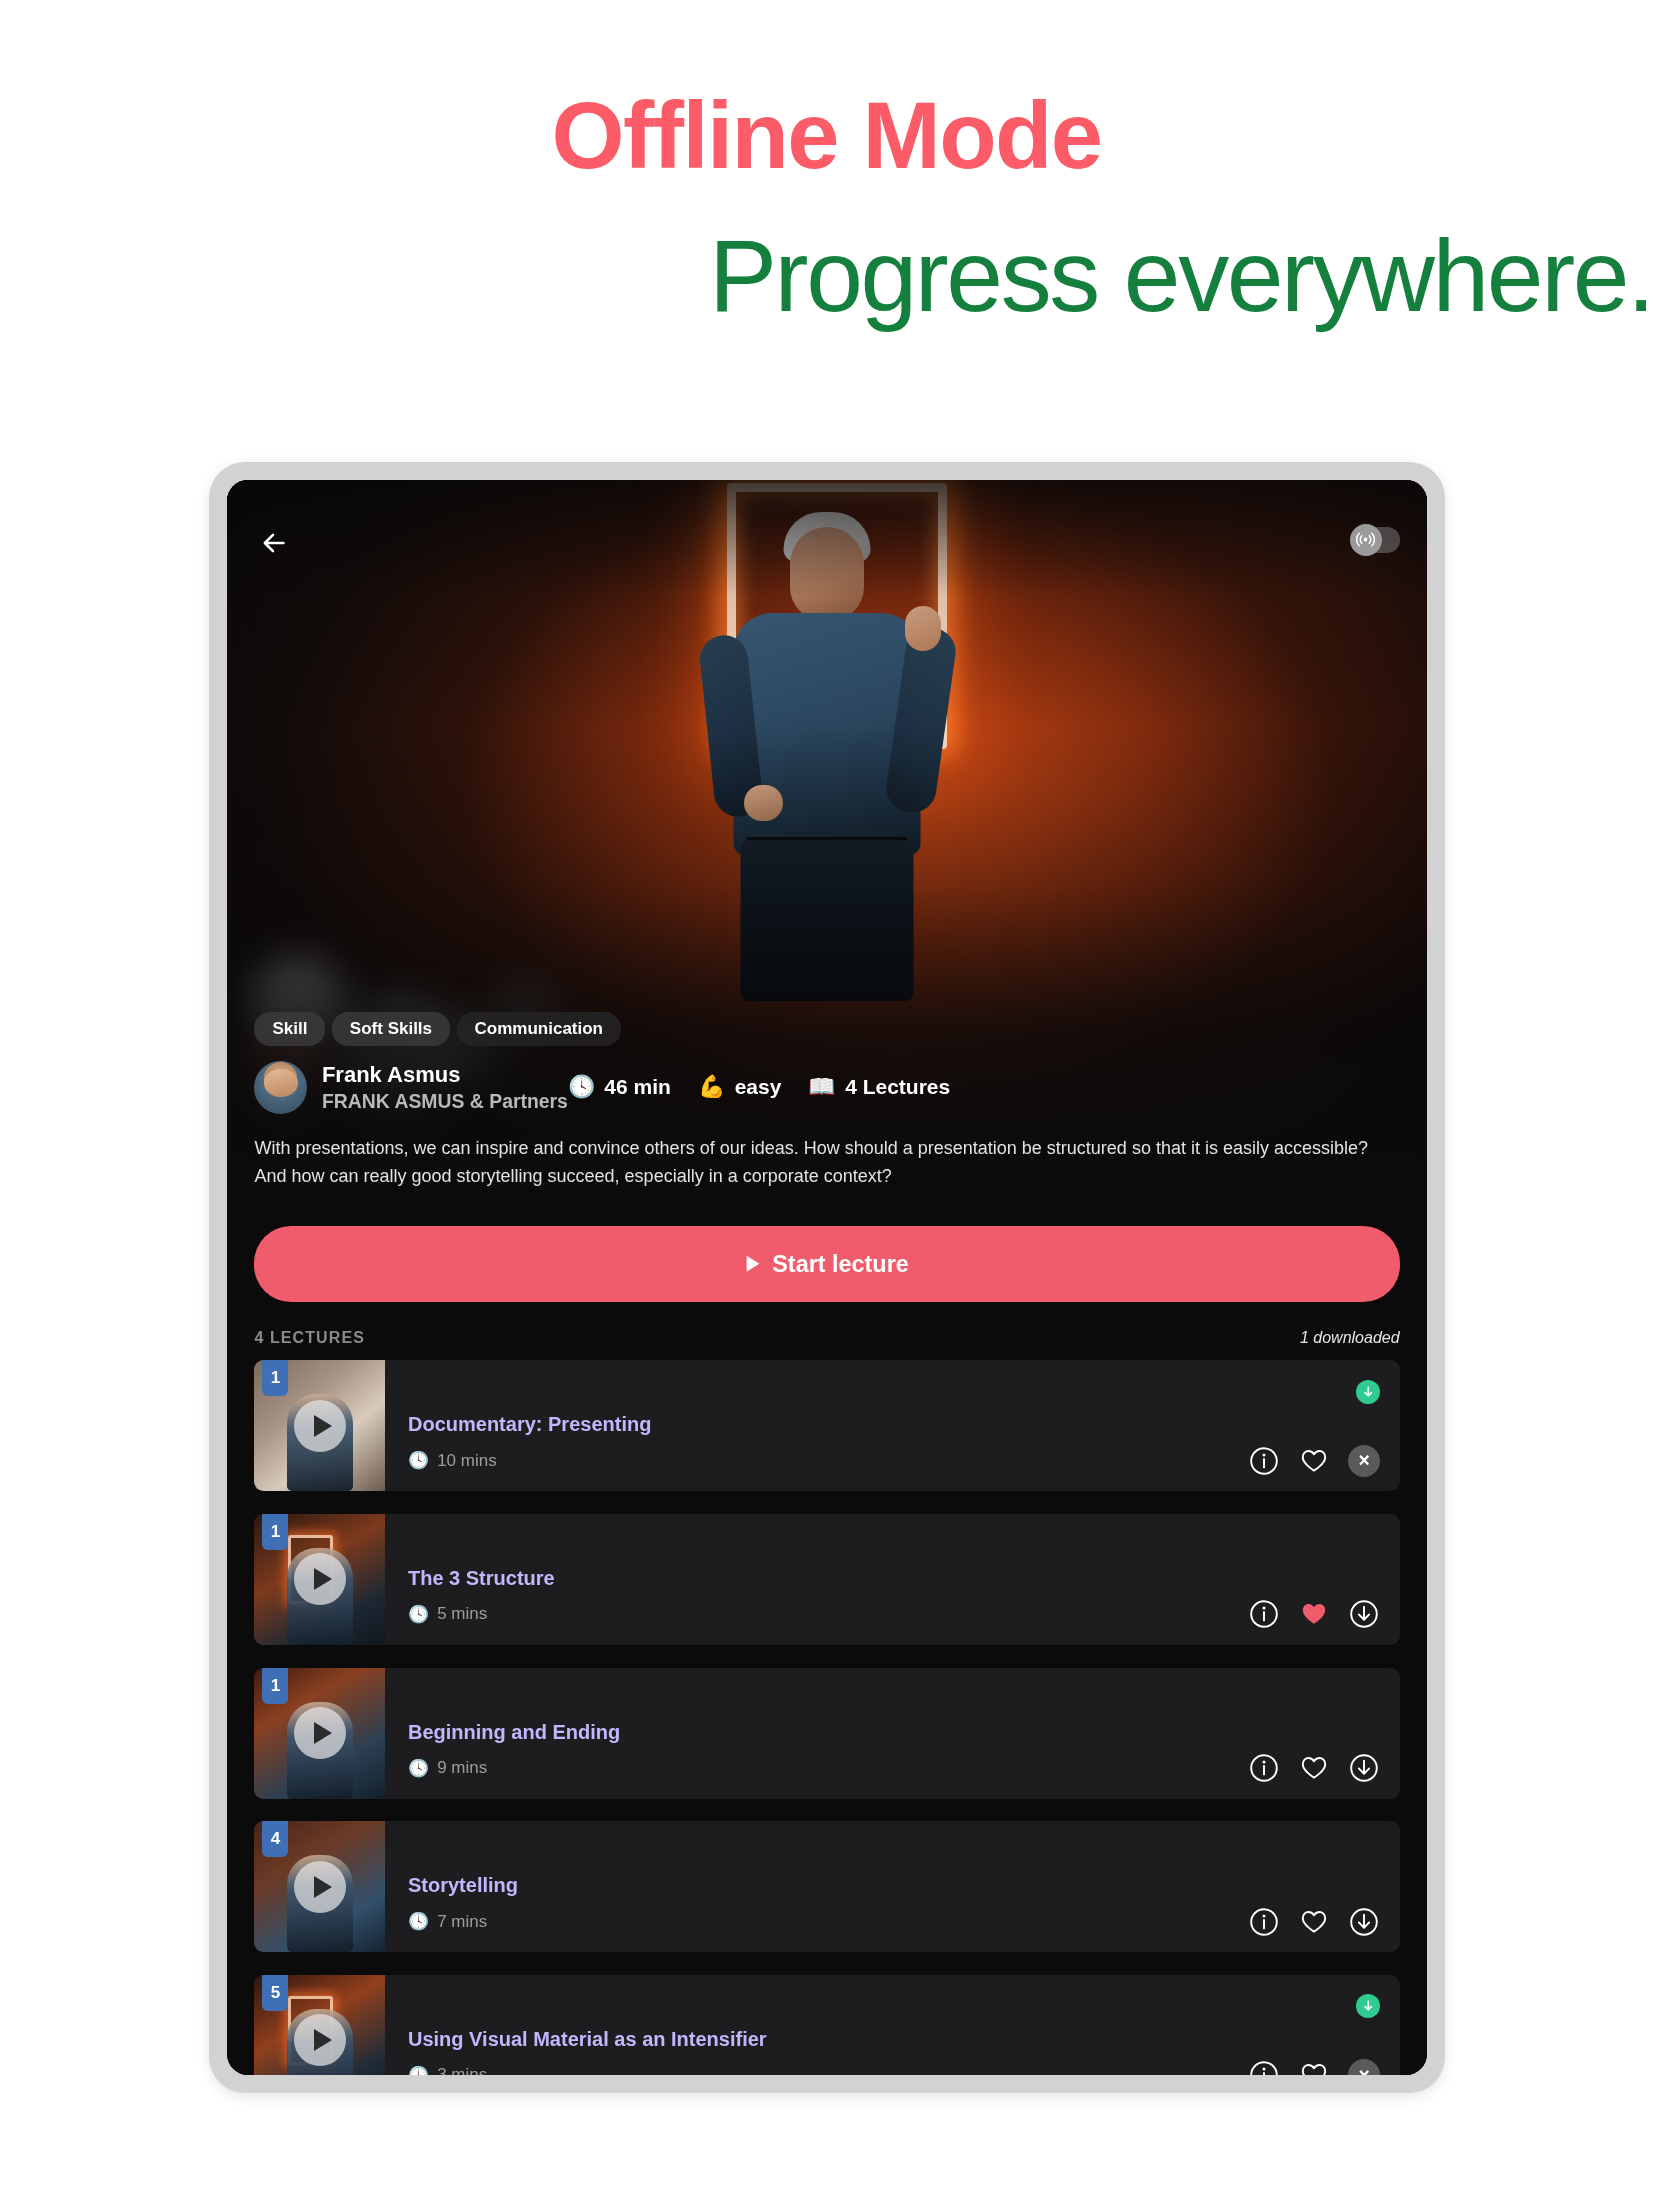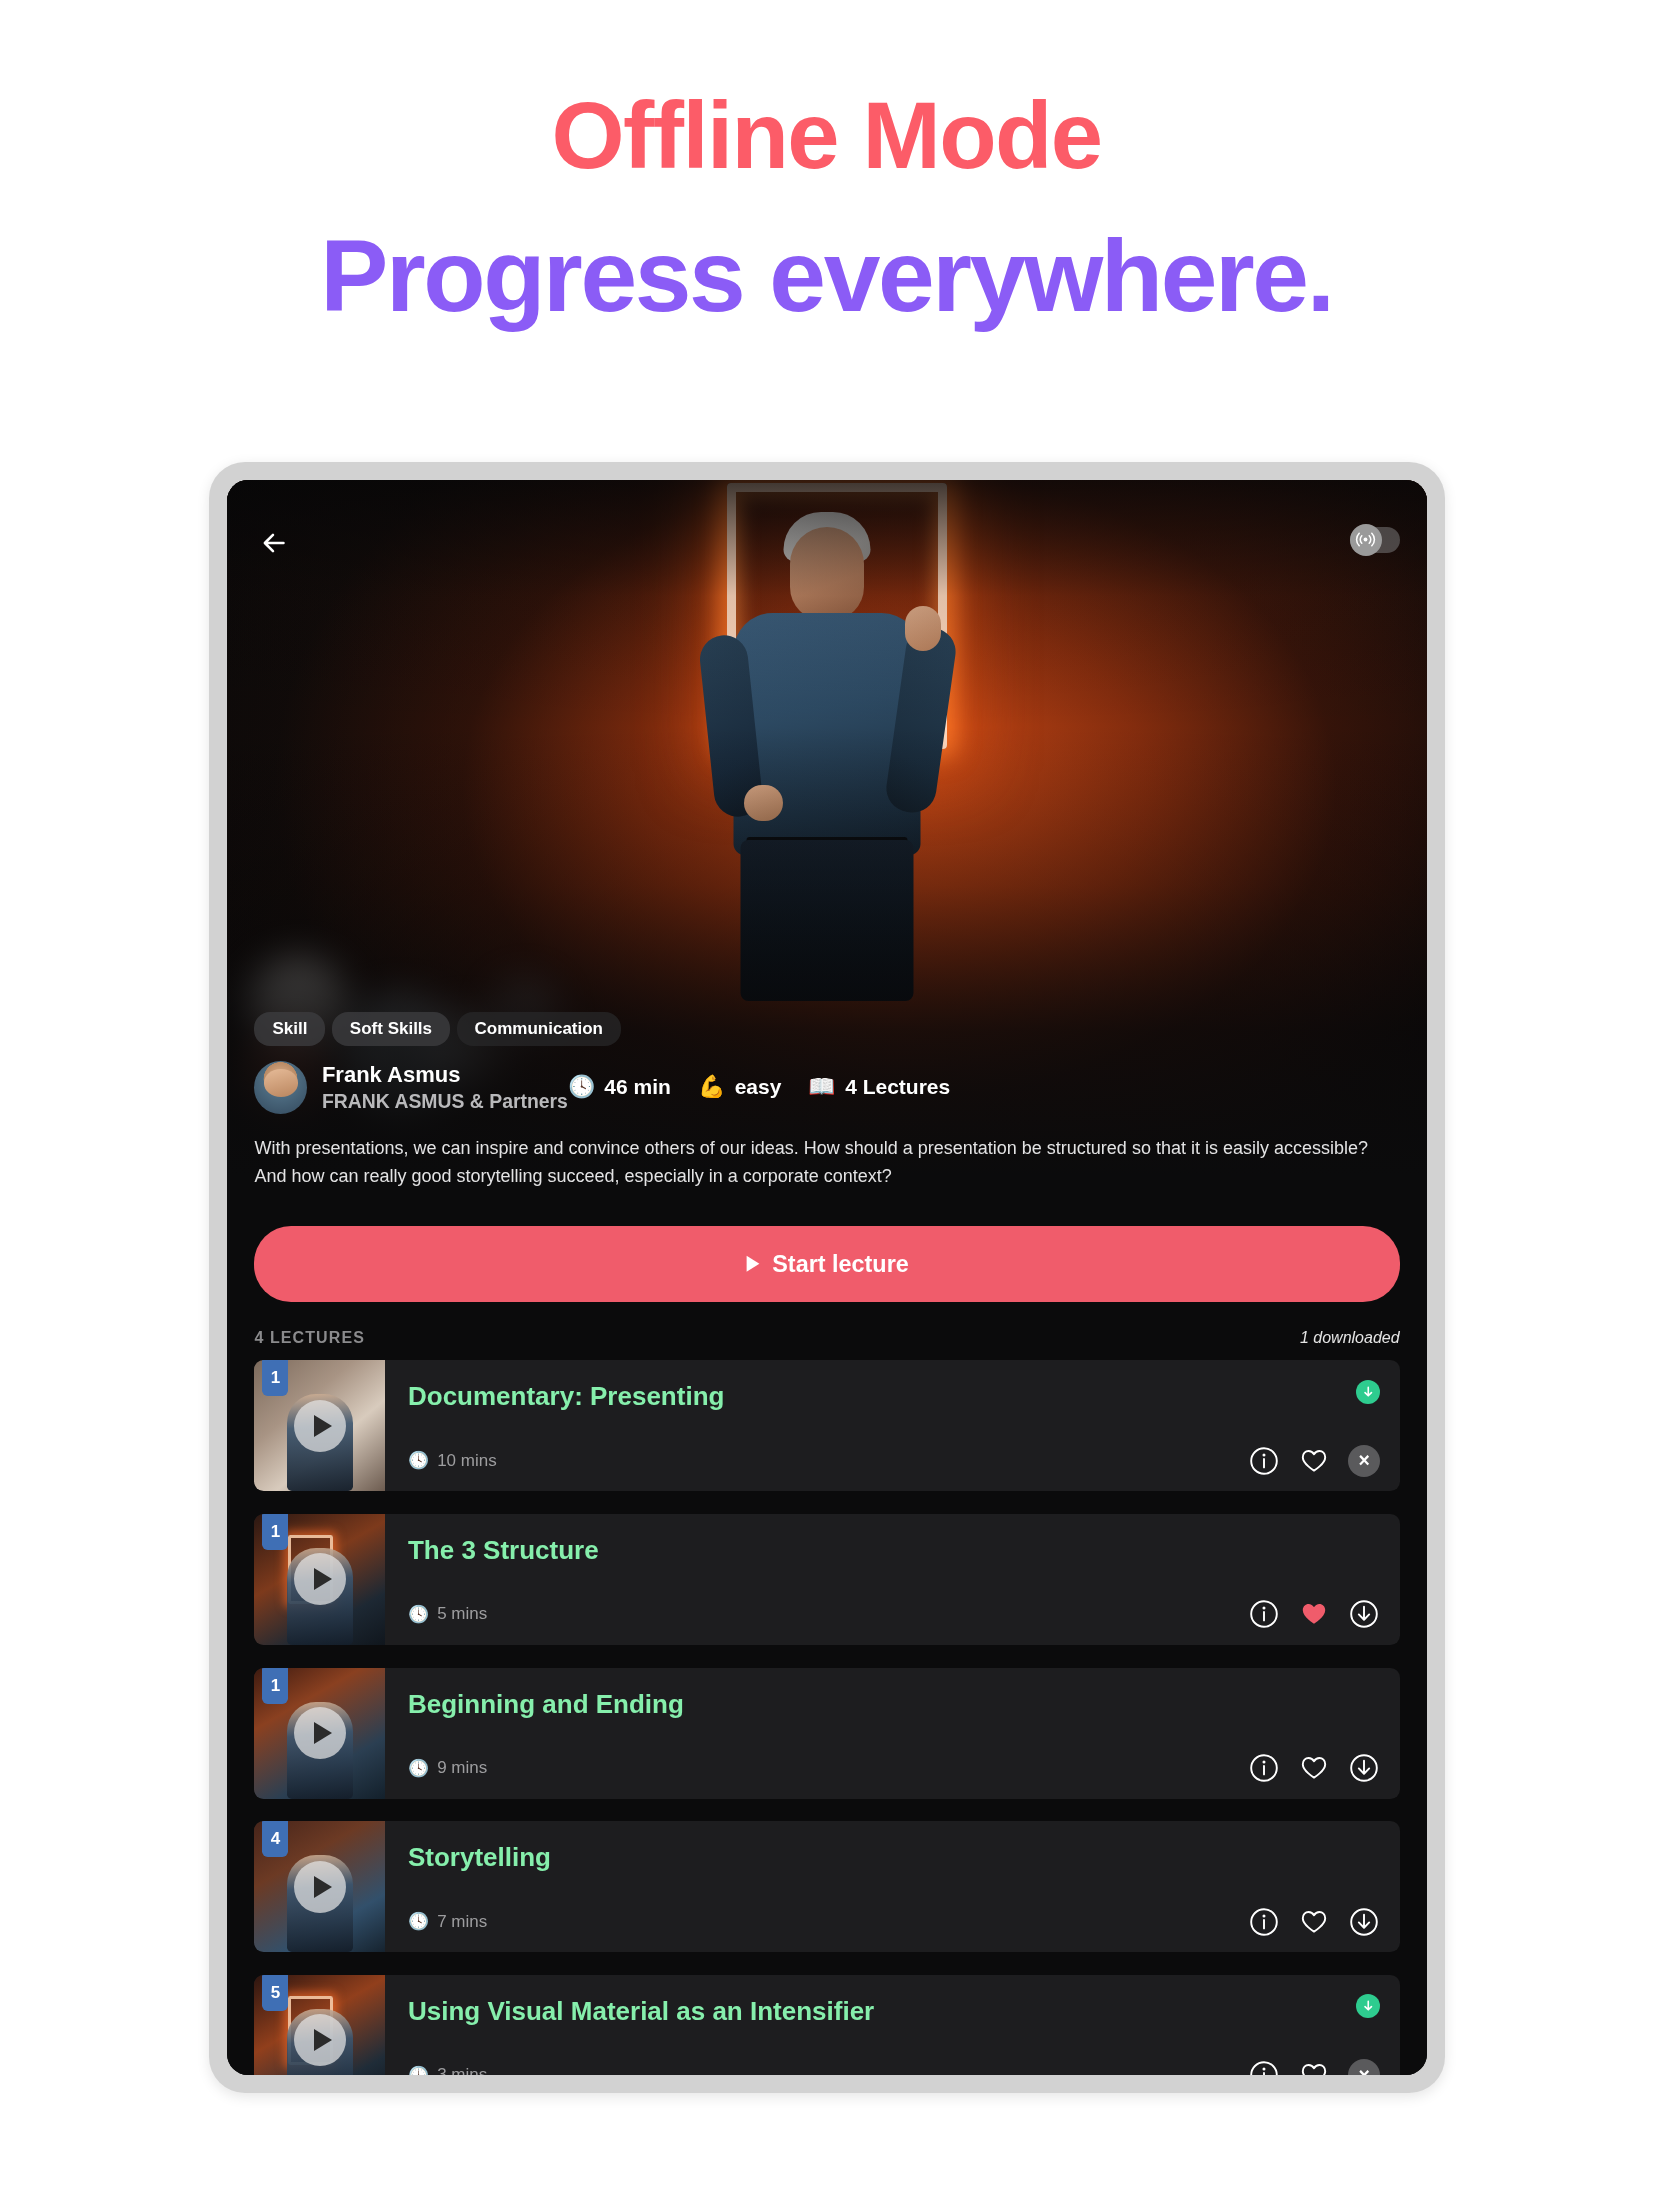--- a/index.html
+++ b/index.html
@@ -11,22 +11,22 @@
   }
   .page { position: relative; width: 1653px; height: 2205px; background: #fff; }
 
   
   .headline-wrap { position: absolute; top: 89px; left: 0; width: 1653px; text-align: center; }
   .headline-1 {
     font-size: 94px; font-weight: 700; letter-spacing: -1.6px;
     color: #FC5C68; line-height: 1.0;
   }
   .headline-2 {
-    font-size: 102px; font-weight: 700; letter-spacing: -2.4px;
-    color: #8b5cf6; line-height: 1.0; margin-top: 42px;
+    font-size: 102px; font-weight: 400; letter-spacing: -2.4px;
+    color: #15803d; line-height: 1.0; margin-top: 42px; text-align: right;
   }
 
   
   .tablet {
     position: absolute; left: 209px; top: 462px;
     width: 1236px; height: 1631px;
     background: #d2d2d2;
     border-radius: 36px;
     padding: 18px;
     box-shadow: 0 3.2px 13px rgba(0,0,0,.10);
@@ -206,21 +206,21 @@
     background: rgba(228,228,228,.72);
     display: flex; align-items: center; justify-content: center; z-index: 2;
     cursor: pointer;
   }
   .play::after {
     content: ""; display: block;
     border-left: 18px solid #2b2b2b; border-top: 11.3px solid transparent;
     border-bottom: 11.3px solid transparent; margin-left: 5.7px;
   }
   .lec-body { position: relative; flex: 1; padding: 21px 19.4px 14.5px 22.6px; display: flex; flex-direction: column; }
-  .lec-title { color: #86efac; font-size: 26px; font-weight: 700; }
+  .lec-title { color: #c4b5fd; font-size: 20px; font-weight: 700; margin-top: 32px; }
   .lec-bottom { margin-top: auto; display: flex; align-items: center; justify-content: space-between; }
   .duration { display: flex; align-items: center; gap: 8px; color: #9d9d9f; font-size: 17px; }
   .duration .emo { font-size: 17px; }
   .actions { display: flex; align-items: center; gap: 18px; }
   .act { width: 32px; height: 32px; cursor: pointer; display: flex; align-items: center; justify-content: center; }
   .act-x {
     width: 32px; height: 32px; border-radius: 50%; background: #5a5a5c;
     color: #fff; font-size: 19.4px; font-weight: 600;
     display: flex; align-items: center; justify-content: center; cursor: pointer;
   }

